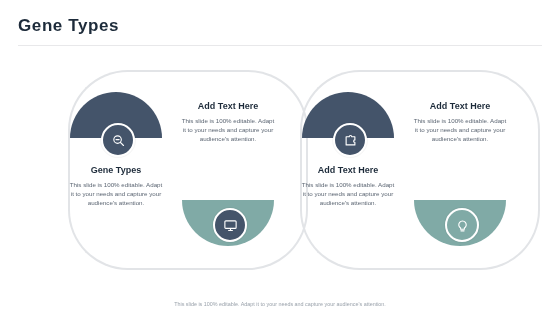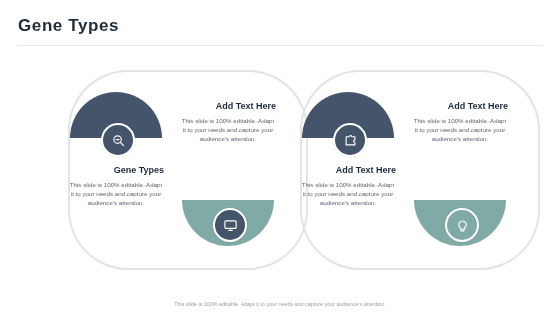--- a/index.html
+++ b/index.html
@@ -91,21 +91,20 @@
     position: absolute;
     width: 96px;
     text-align: center;
   }
   .block .head {
     font-size: 9px;
     font-weight: bold;
     color: #1d2b3a;
     line-height: 12px;
     margin-bottom: 4px;
-    text-align: right;
   }
   .block .body {
     font-size: 6.2px;
     color: #5c6673;
     line-height: 9px;
   }
 
   .footer {
     position: absolute;
     left: 0;

